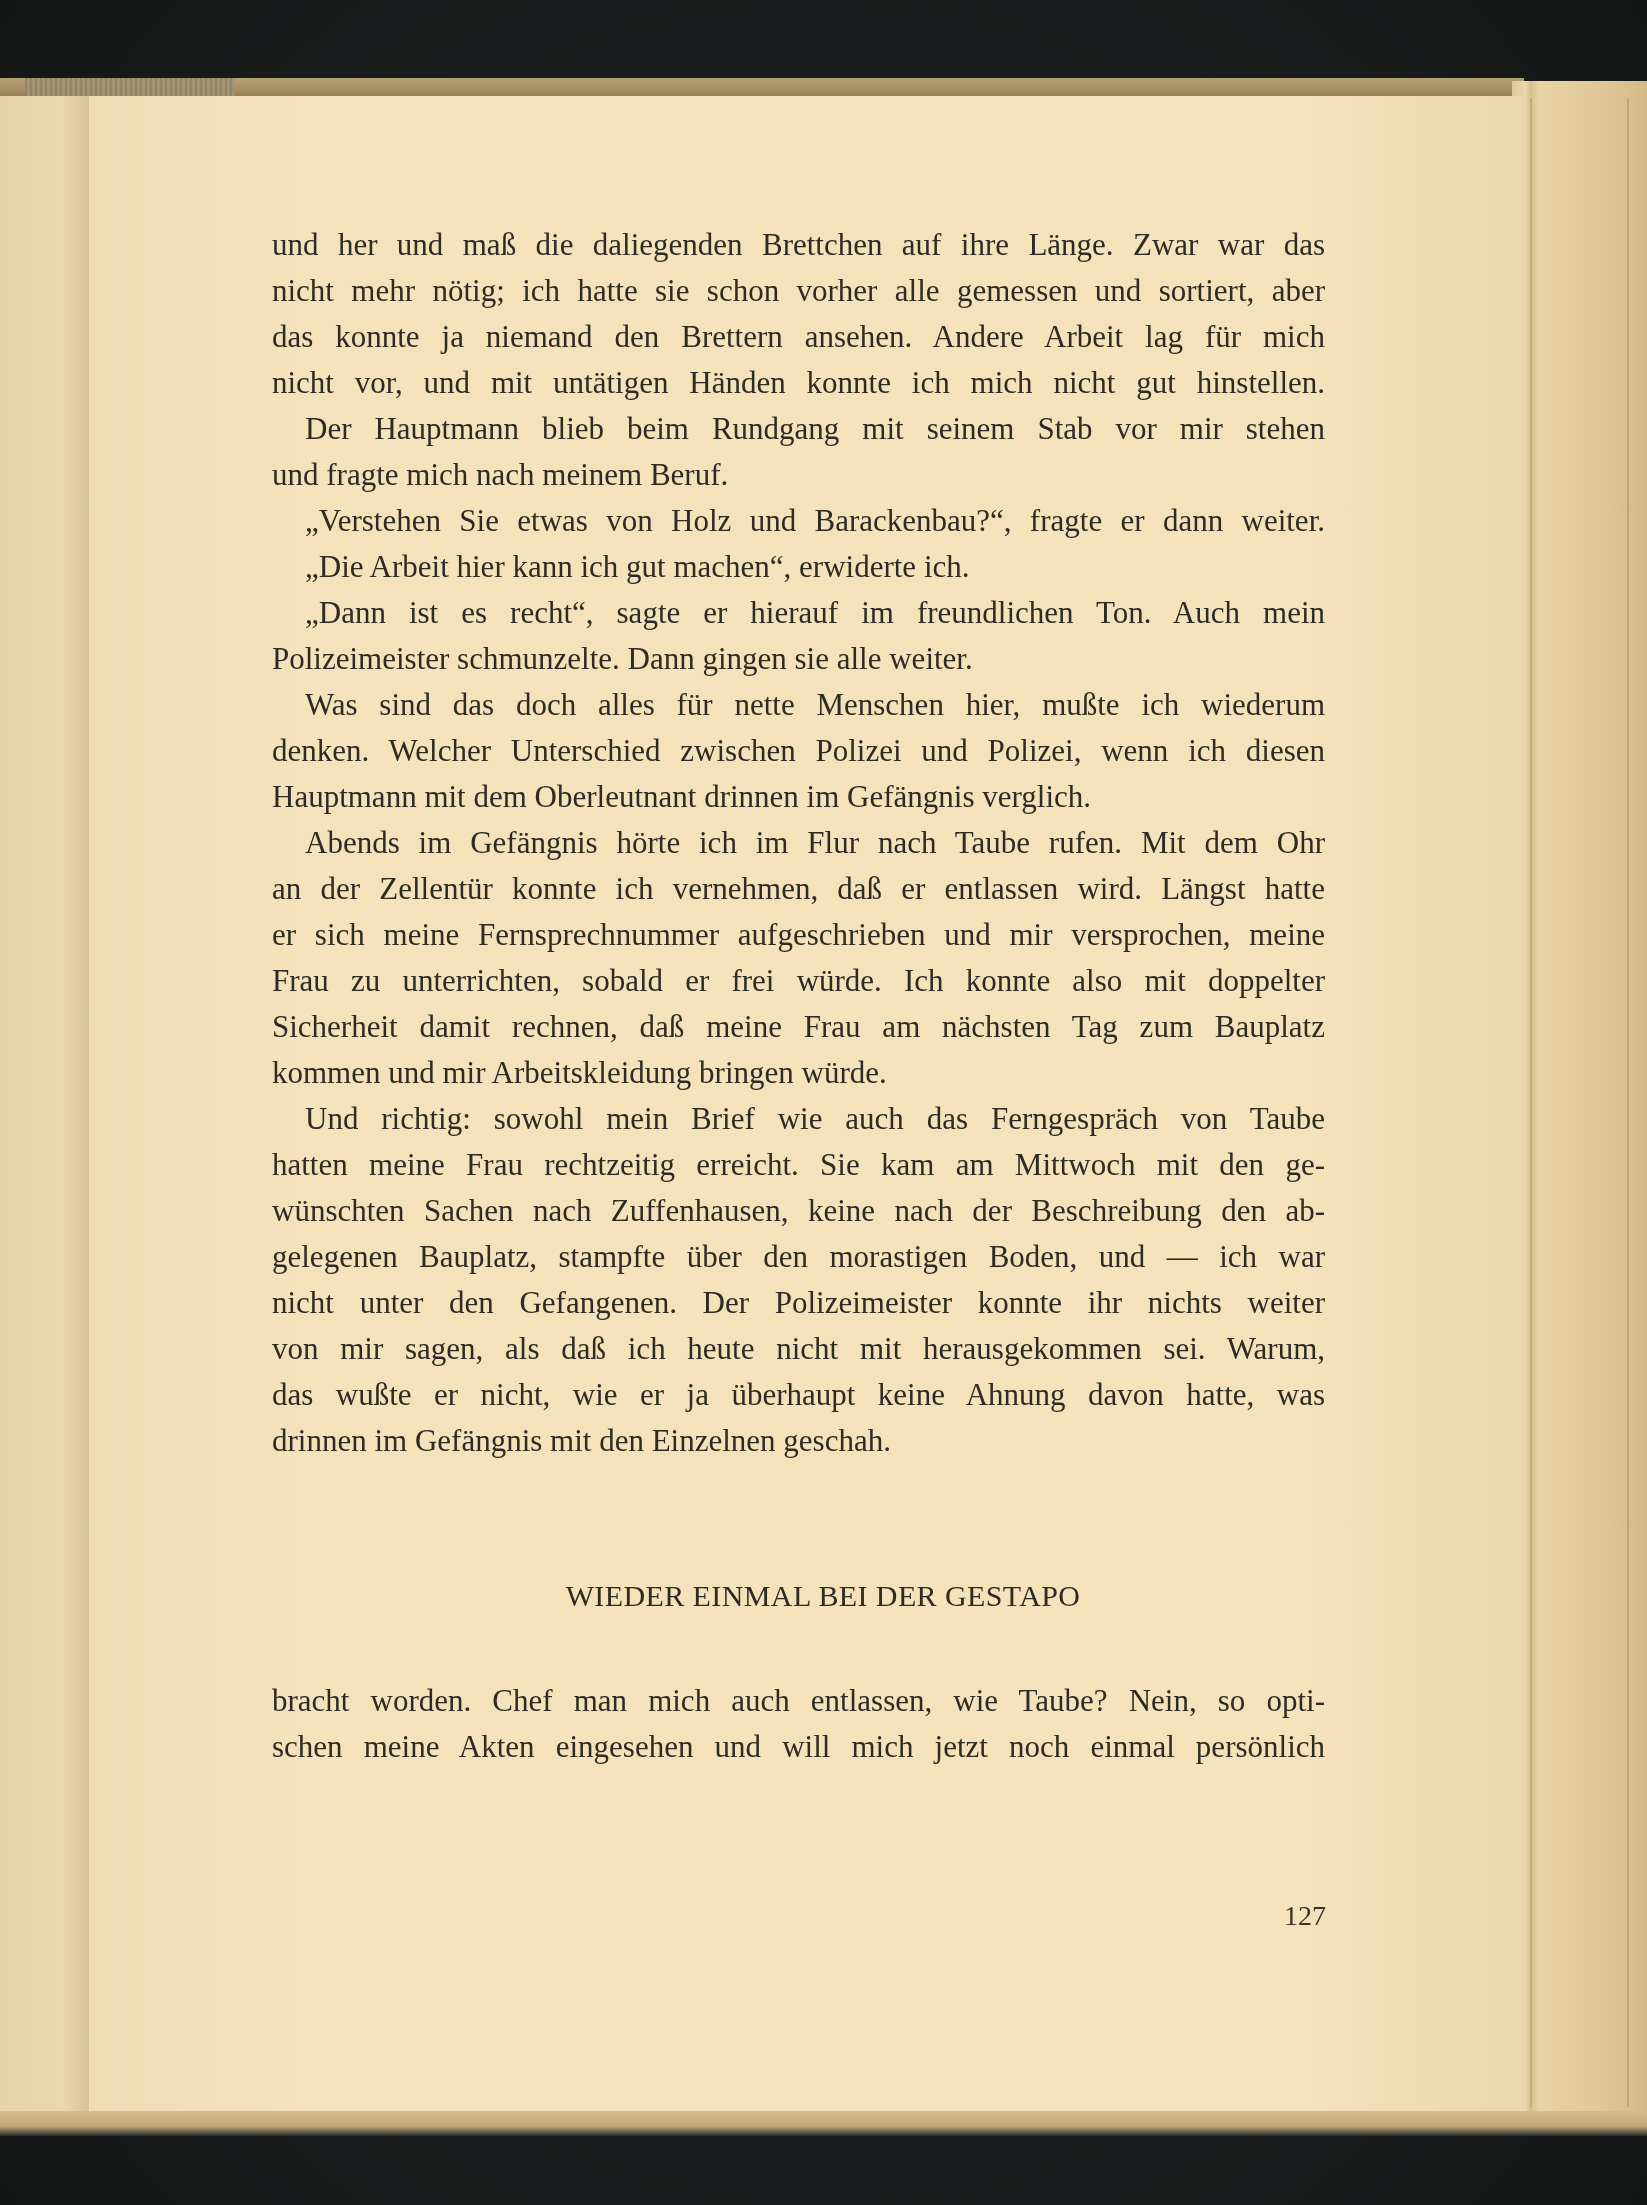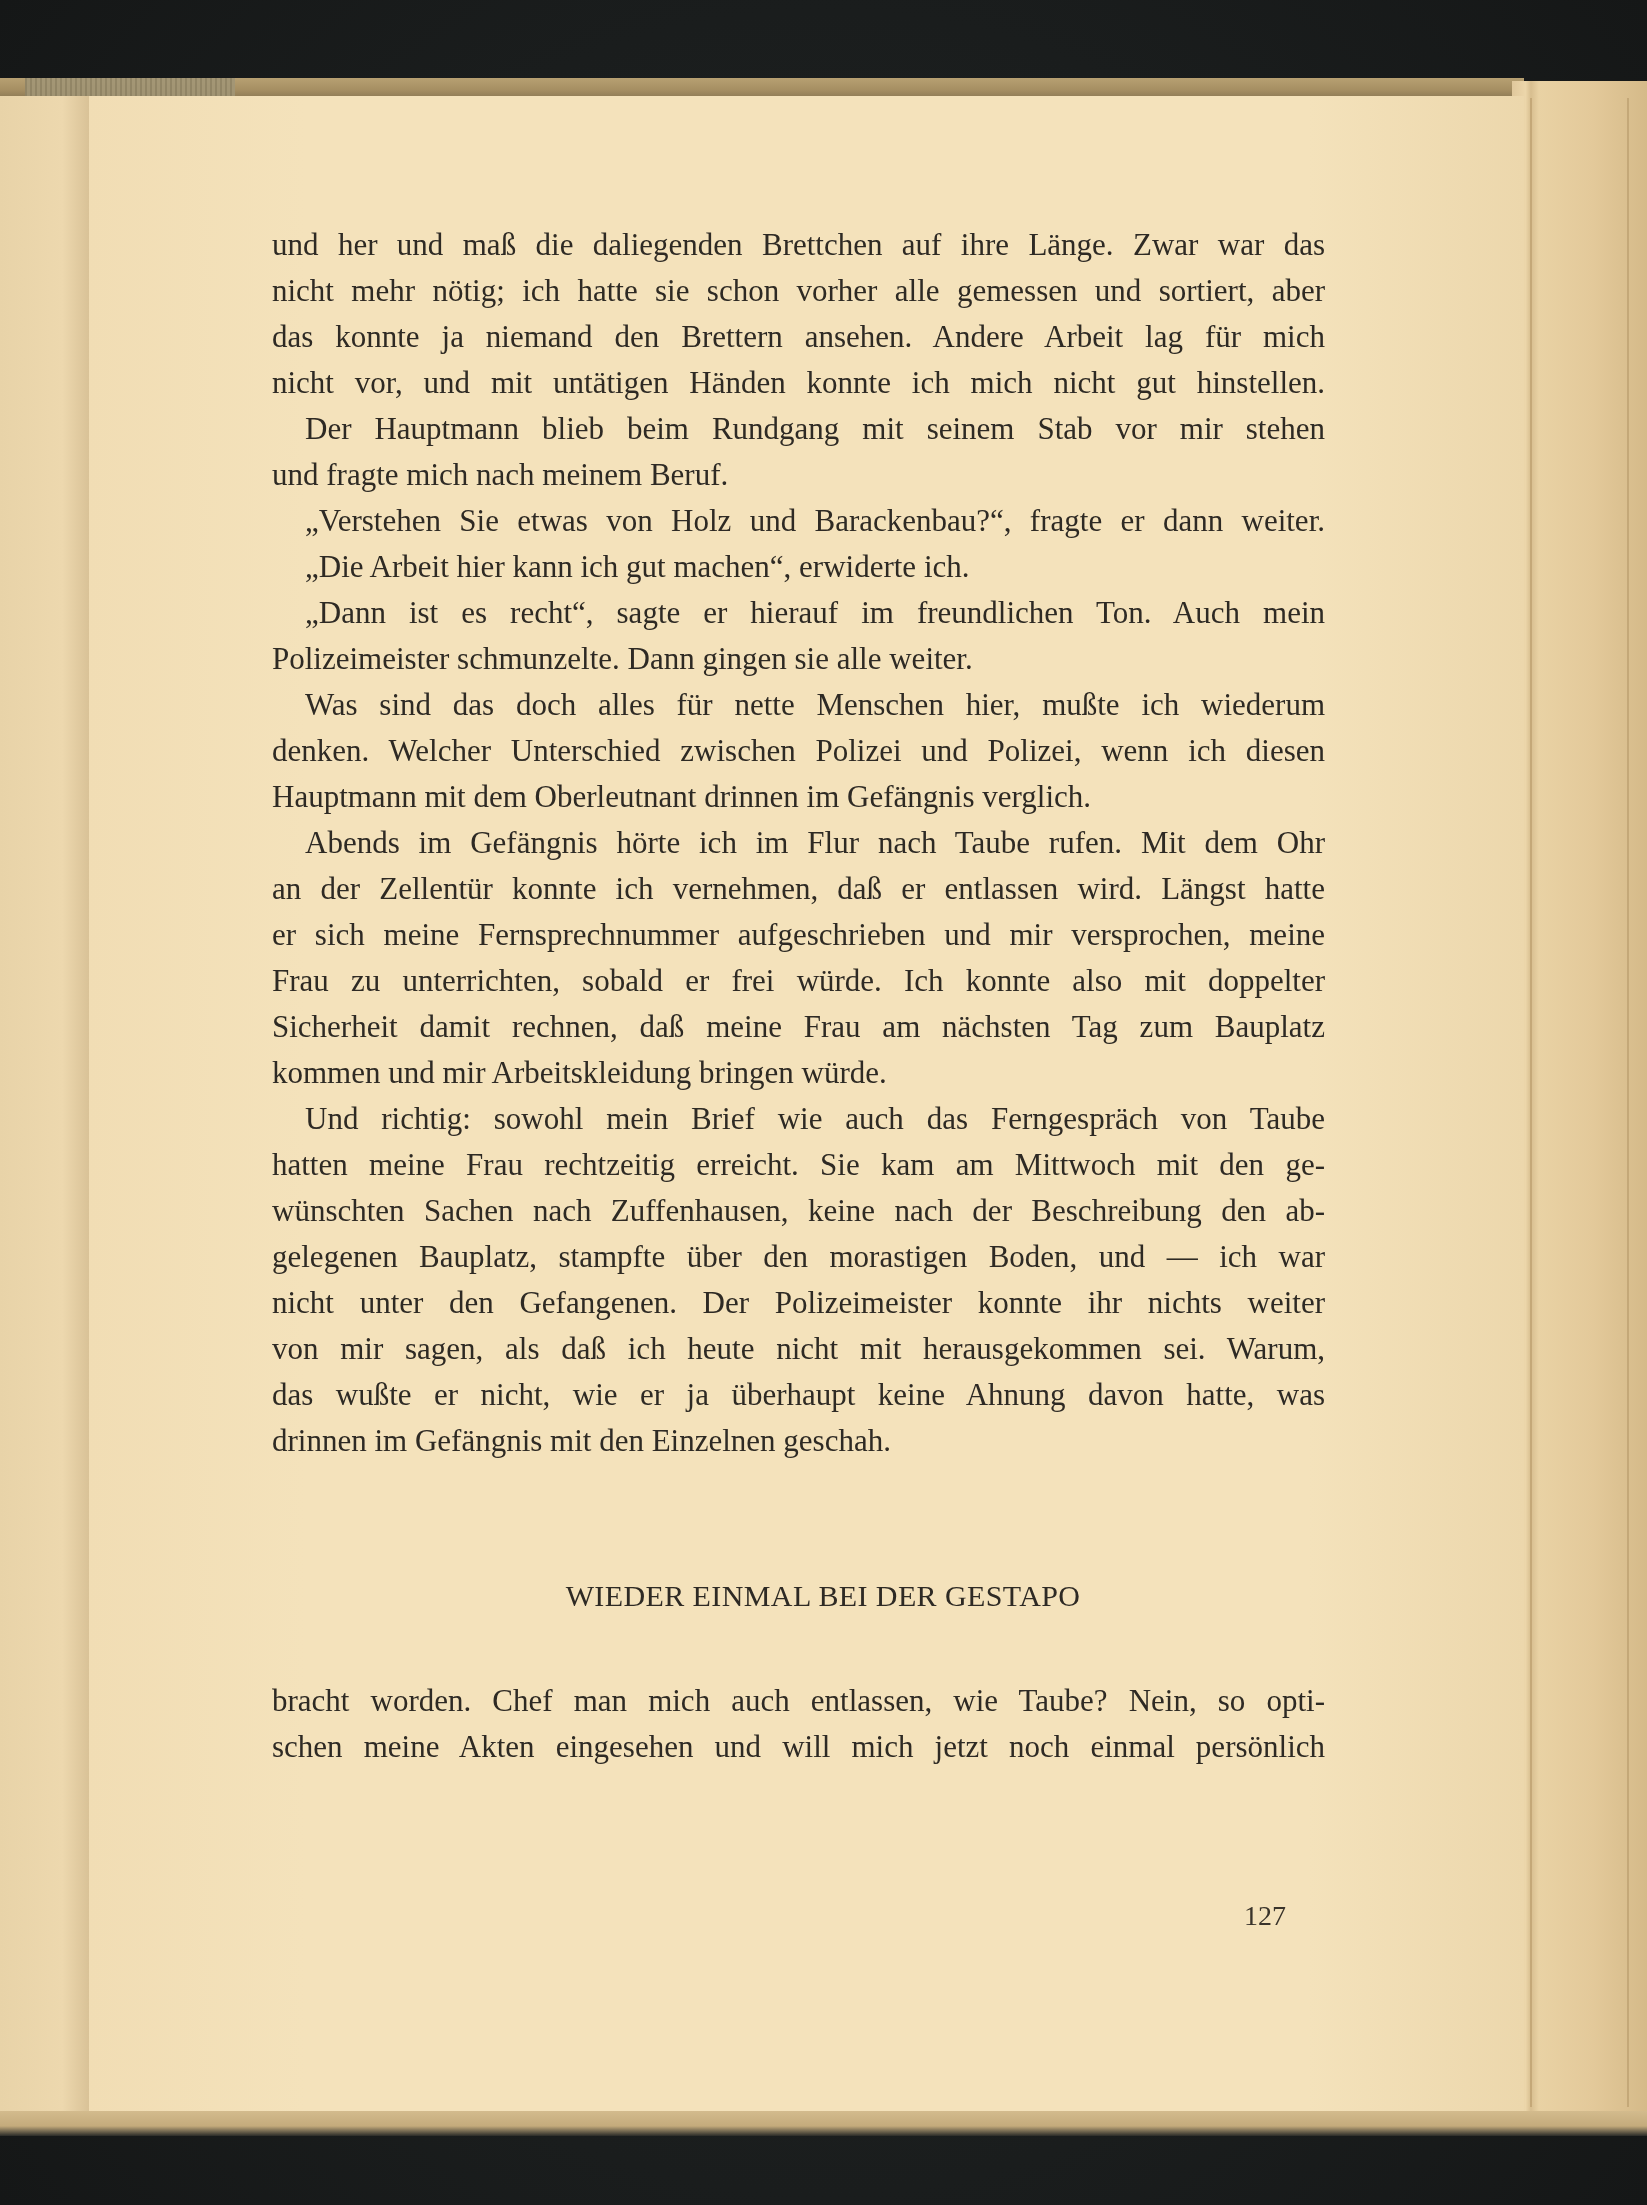--- a/index.html
+++ b/index.html
@@ -49,21 +49,21 @@
     .line-row.last { text-align-last: left; }
     .line-row.indent { padding-left: 33px; }
     .section-gap { height: 107px; }
     .heading {
       text-align: center; font-size: 30px; letter-spacing: 0.4px;
       height: 49px; line-height: 49px; color: #2e2a24;
       padding-left: 49px;
     }
     .heading-gap { height: 58px; }
     .page-number {
-      position: absolute; left: 1244px; top: 1900px; font-size: 28px; color: #3a342b;
+      position: absolute; left: 1284px; top: 1900px; font-size: 28px; color: #3a342b;
     }
   </style>
 </head>
 <body>
 
 <div class="backdrop"></div>
 <div class="top-binding">
   <div class="cloth"></div>
 </div>
 <div class="left-page"></div>

